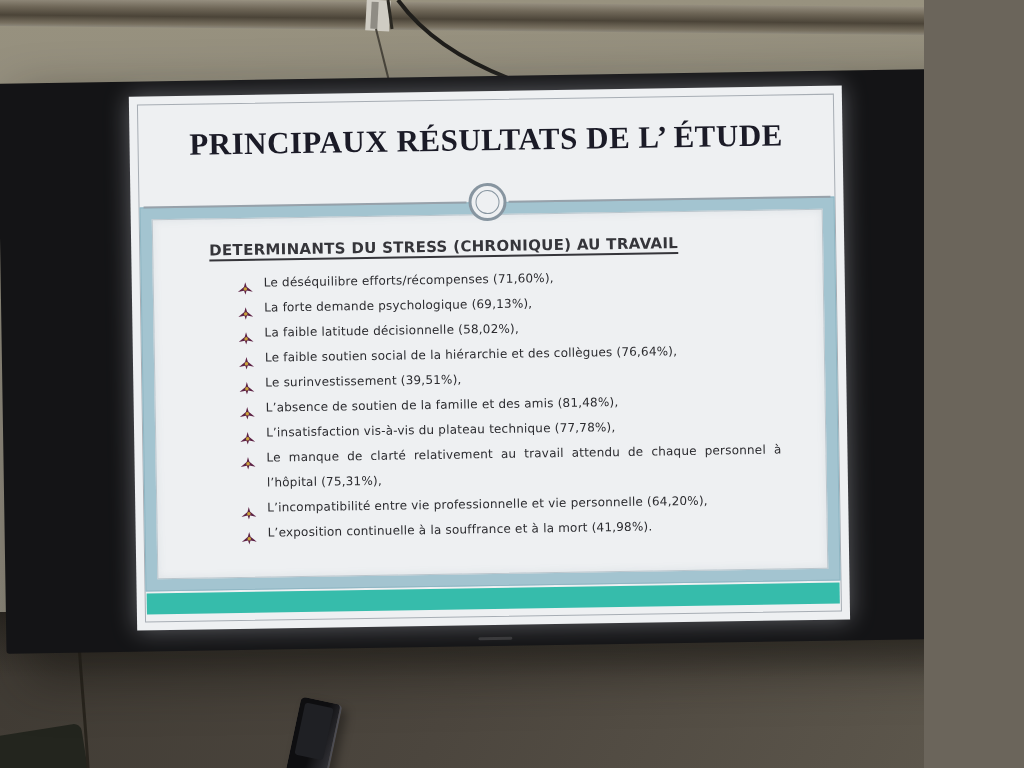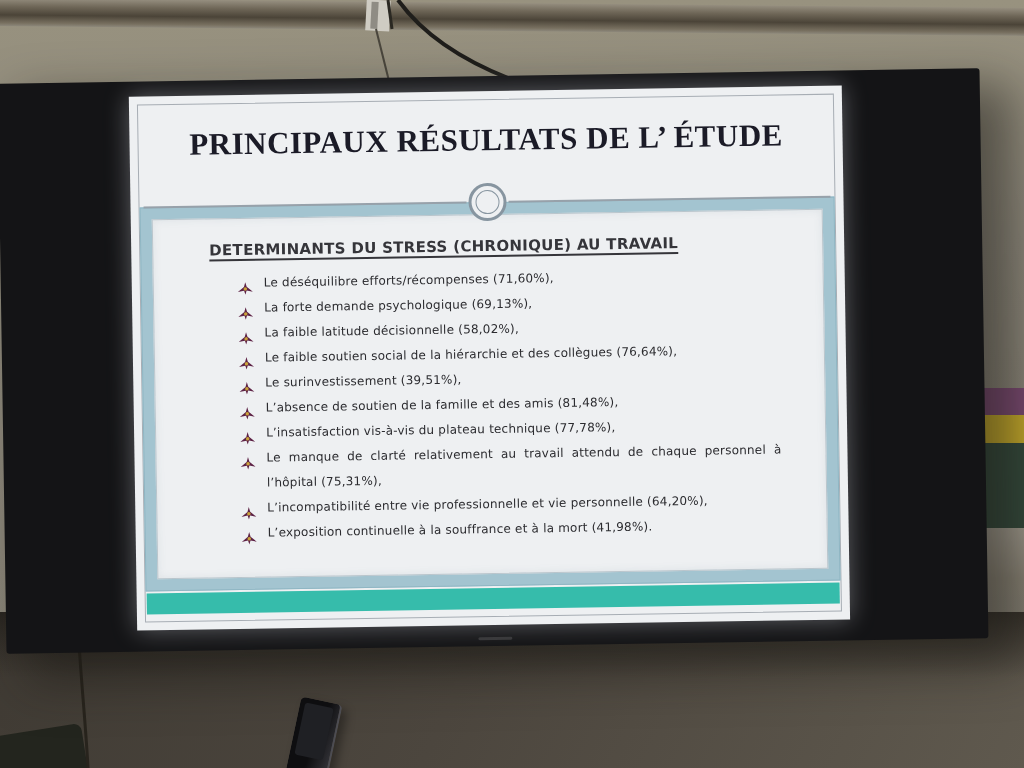--- a/index.html
+++ b/index.html
@@ -1,16 +1,16 @@
 <!DOCTYPE html>
 <html><head>
 <meta charset="utf-8">
 <style>
   html,body{margin:0;padding:0;background:#6b655b;}
-  .scene{position:relative;width:1024px;height:768px;overflow:hidden;
+  .scene{position:relative;width:924px;height:768px;overflow:hidden;
          font-family:"DejaVu Sans",sans-serif;}
 
   
   .wall-upper{position:absolute;left:0;top:0;width:1024px;height:648px;
     background:linear-gradient(180deg,#98927f 0%,#8e897c 35%,#8a8578 100%);}
   .wall-trim{position:absolute;left:-8px;top:-2px;width:1040px;height:28px;
     transform:rotate(0.55deg);transform-origin:left center;
     background:linear-gradient(180deg,#958e7f 0%,#6e6657 30%,#4b4438 60%,#776f5f 88%,#8d887b 100%);}
   .wall-lower{position:absolute;left:0;top:612px;width:1024px;height:156px;
     background:linear-gradient(180deg,rgba(22,19,15,.55) 0%,rgba(22,19,15,0) 42%),

